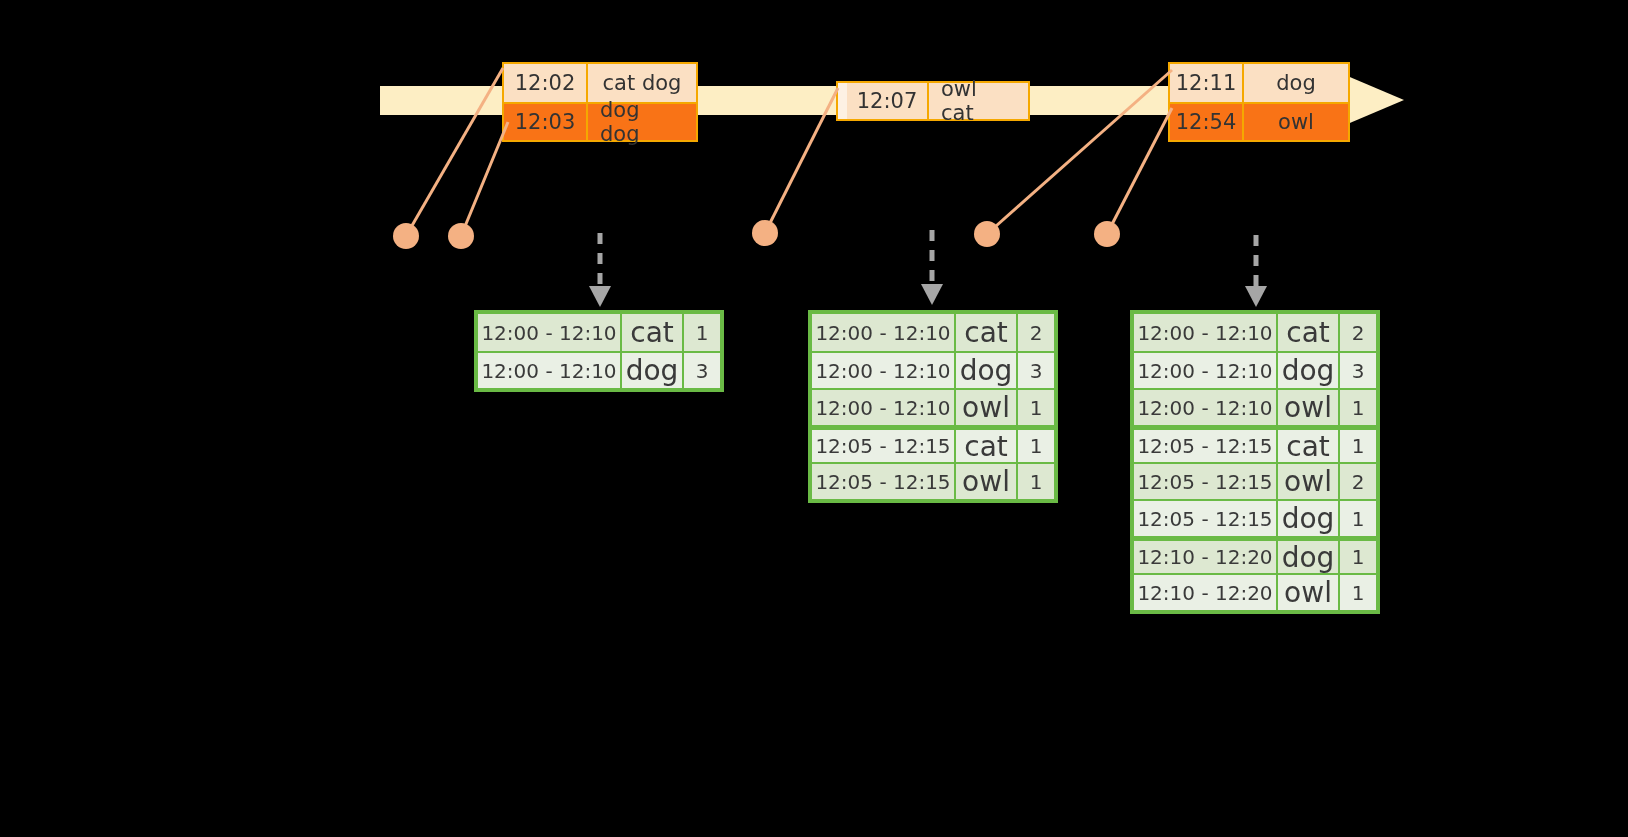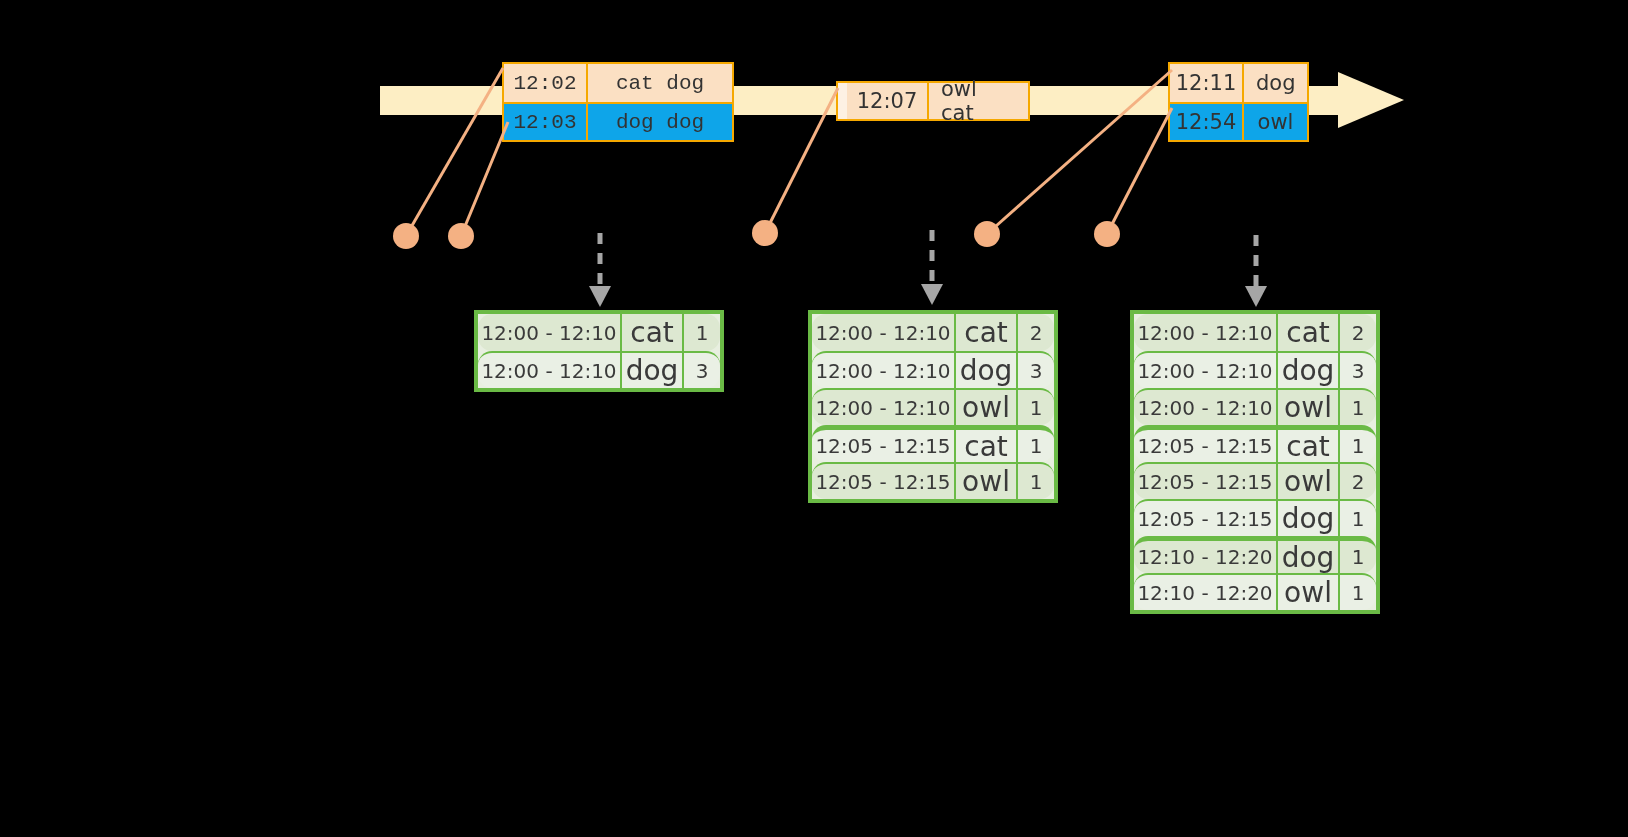--- a/index.html
+++ b/index.html
@@ -55,21 +55,21 @@
     border: 2px solid #f5a800;
     box-sizing: border-box;
     background: #fdf1e3;
   }
   .event-row {
     display: flex;
     height: 38px;
     box-sizing: border-box;
   }
   .event-row.top { background: #fbe0c3; }
-  .event-row.bot { background: #0ea5e9; }
+  .event-row.bot { background: #f97316; }
   .event-row + .event-row { border-top: 2px solid #f5a800; }
   .event-time {
     box-sizing: border-box;
     border-right: 2px solid #f5a800;
     display: flex;
     align-items: center;
     justify-content: center;
     font-size: 21px;
     color: #333333;
     padding: 0 12px;
@@ -78,40 +78,39 @@
     box-sizing: border-box;
     display: flex;
     align-items: center;
     justify-content: center;
     font-size: 21px;
     color: #333333;
     padding: 0 12px;
     flex: 1;
   }
 
-  #evt-a { left: 502px; top: 62px; width: 232px; font-family: Liberation Mono, monospace; }
+  #evt-a { left: 502px; top: 62px; width: 196px; }
   #evt-a .event-time { width: 84px; }
   #evt-b { left: 836px; top: 81px; width: 194px; height: 40px; padding-left: 9px; }
   #evt-b .event-time { width: 82px; }
   #evt-b .event-row { height: 36px; }
-  #evt-c { left: 1168px; top: 62px; width: 141px; }
+  #evt-c { left: 1168px; top: 62px; width: 182px; }
   #evt-c .event-time { width: 74px; }
 
   
   .result-table {
     position: absolute;
     border: 4px solid #6aba45;
     box-sizing: border-box;
     background: #e8efe0;
   }
   .res-row {
     display: flex;
     height: 37px;
     box-sizing: border-box;
-    border-radius: 14px;
   }
   .res-row.shade-a { background: #dde8d1; }
   .res-row.shade-b { background: #eaf0e5; }
   .res-row + .res-row { border-top: 2px solid #6aba45; }
   .res-row.group-break { border-top: 5px solid #6aba45; }
   .res-win {
     box-sizing: border-box;
     border-right: 2px solid #6aba45;
     display: flex;
     align-items: center;

